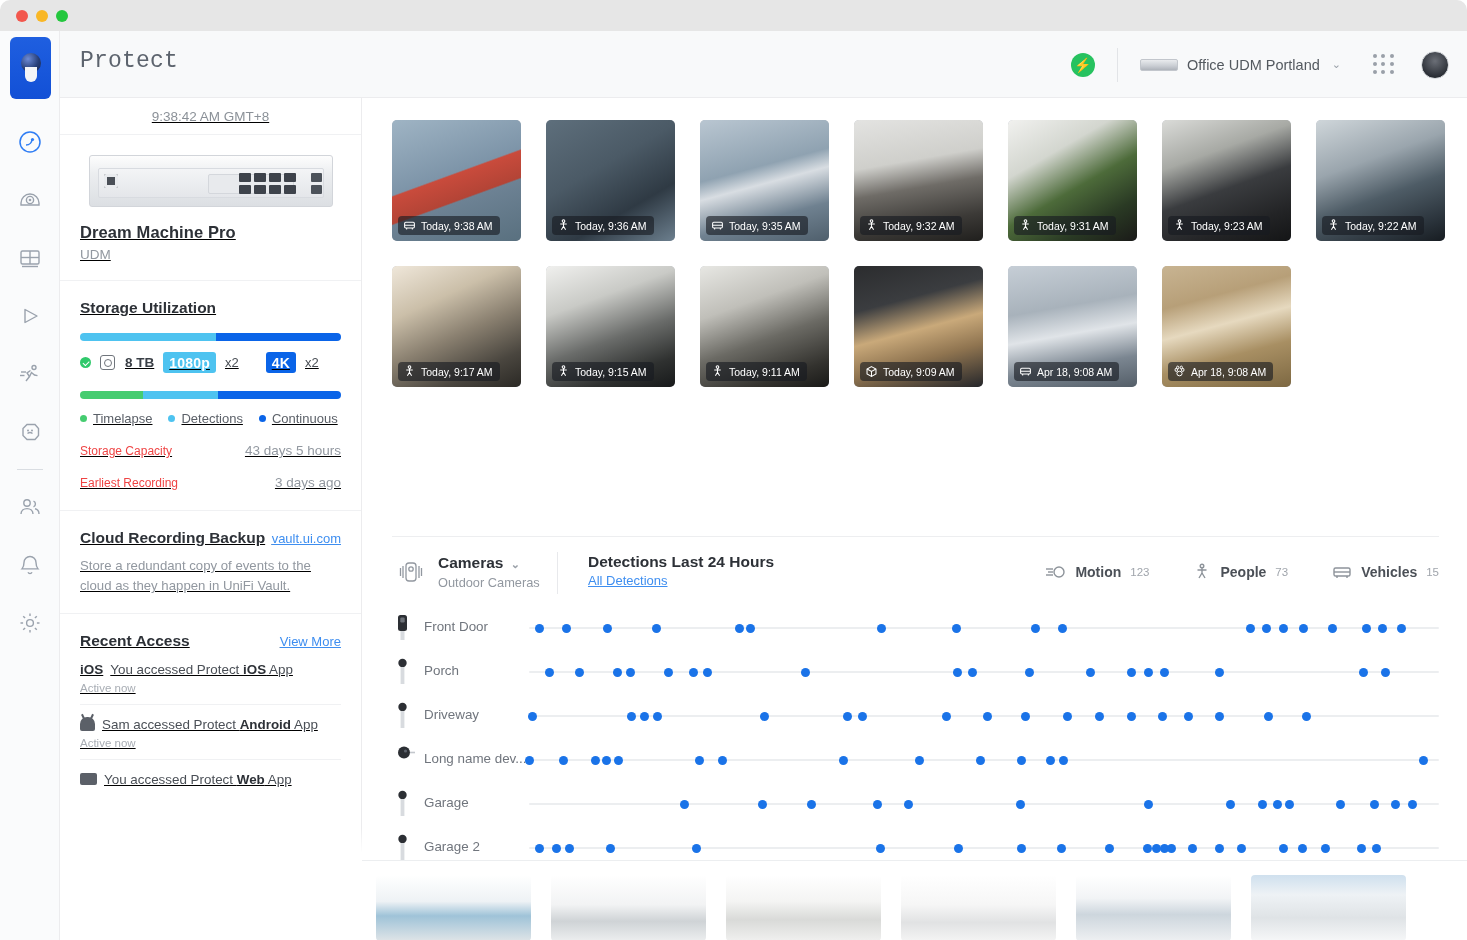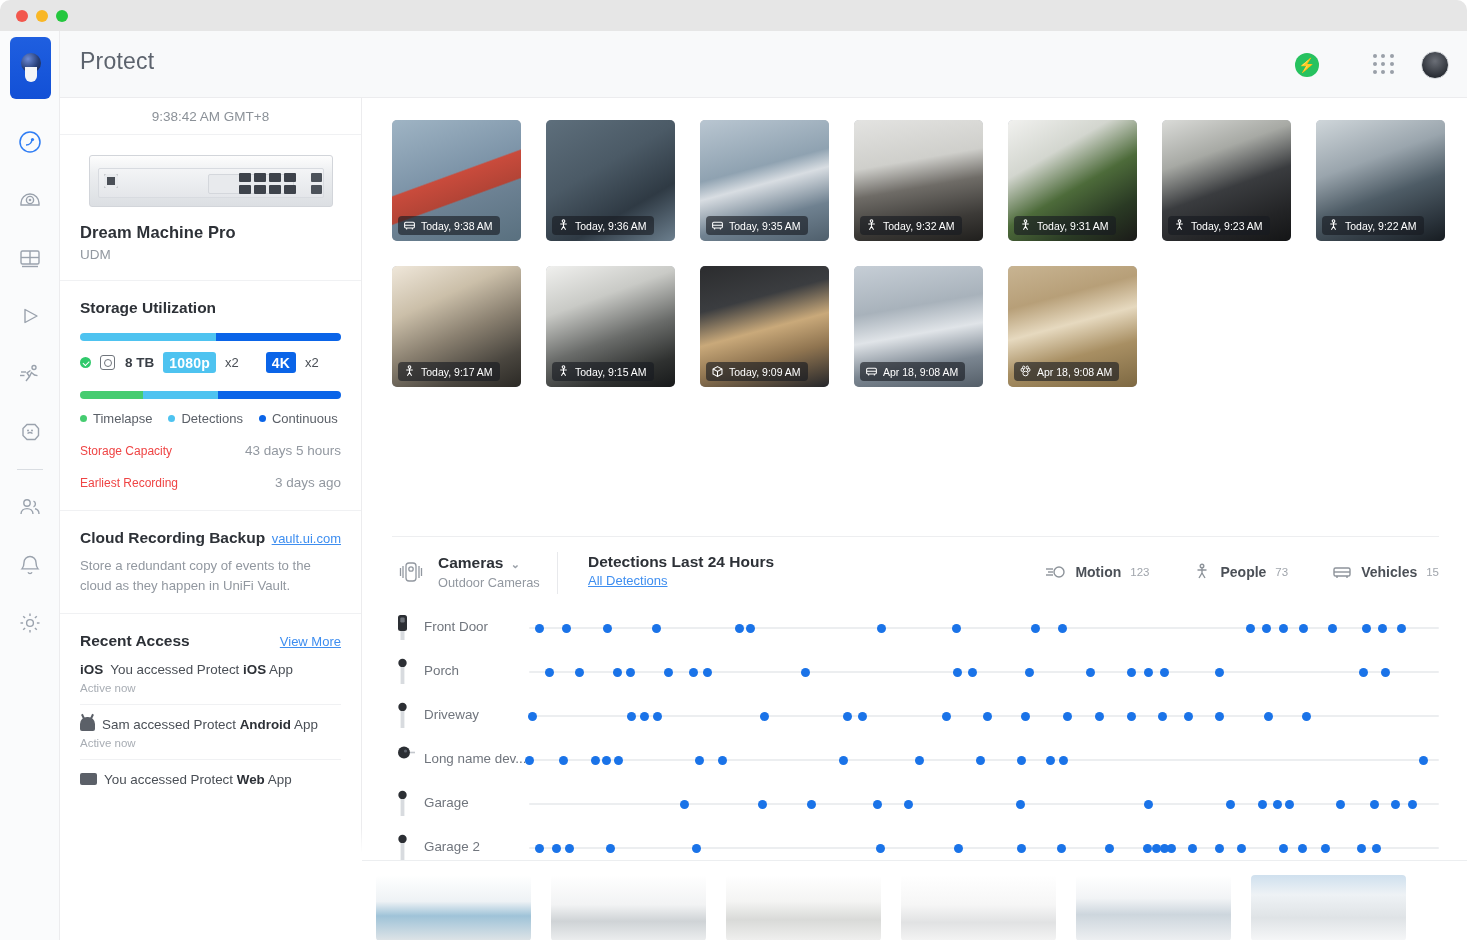--- a/index.html
+++ b/index.html
@@ -52,21 +52,21 @@
   .rail-item.active { color: #2f7df4; }
   .rail-divider { width: 26px; height: 1px; background: #d9dde2; margin: 8px auto; }
 
   
   .topbar {
     position: absolute; left: 60px; top: 31px; width: 1407px; height: 67px;
     background: #f8f9fa; border-bottom: 1px solid #ececee;
   }
   .app-title {
     position: absolute; left: 20px; top: 17px;
-    font-size: 23px; color: #5c636d; font-weight: 400; letter-spacing: .2px;
+    font-size: 23px; color: #5c636d; font-weight: 400; letter-spacing: .2px; font-family: Liberation Mono, monospace;
   }
   .topbar-right {
     position: absolute; right: 18px; top: 0; height: 67px;
     display: flex; align-items: center; gap: 0;
   }
   .bolt-badge {
     width: 24px; height: 24px; border-radius: 50%;
     background: #27c25f; color: #fff;
     display: flex; align-items: center; justify-content: center;
     font-size: 14px; line-height: 1; margin-right: 22px;
@@ -91,20 +91,21 @@
     margin-left: 26px; width: 28px; height: 28px; border-radius: 50%;
     background: radial-gradient(circle at 50% 35%, #6b6f77 0%, #2d3138 70%, #15181c 100%);
     border: 1px solid #d6d9dd;
   }
 
   
   .panel {
     position: absolute; left: 60px; top: 98px; width: 302px; height: 762px;
     background: #ffffff; border-right: 1px solid #ececee;
     overflow: hidden;
+    text-decoration: underline;
   }
   .panel-time {
     height: 37px; line-height: 37px; text-align: center;
     font-size: 13.5px; color: #8b9198; border-bottom: 1px solid #f0f1f3;
   }
   .device-block { padding: 16px 20px 18px 20px; border-bottom: 1px solid #f0f1f3; }
   .udm-img {
     width: 244px; height: 52px; margin: 4px auto 16px auto; position: relative;
     background: linear-gradient(180deg,#fdfdfd 0%,#eceef0 35%,#dcdfe3 100%);
     border: 1px solid #d2d5da; border-radius: 3px;
@@ -321,20 +322,25 @@
           <path d="M13 3.5v2.6M13 19.9v2.6M3.5 13h2.6M19.9 13h2.6M6.2 6.2l1.9 1.9M17.9 17.9l1.9 1.9M19.8 6.2l-1.9 1.9M8.1 17.9l-1.9 1.9"></path>
       </svg>
     </div>
   </div>
 </nav>
 
 <header class="topbar">
   <div class="app-title">Protect</div>
   <div class="topbar-right">
     <span class="bolt-badge">⚡</span>
+    <div class="console-picker">
+      <span class="udm-mini"></span>
+      <span class="console-name">Office UDM Portland</span>
+      <span class="chev">⌄</span>
+    </div>
     <div class="apps-grid">
       <i></i>
         <i></i>
         <i></i>
         <i></i>
         <i></i>
         <i></i>
         <i></i>
         <i></i>
         <i></i>
@@ -559,20 +565,32 @@
       <div class="thumb">
         <div class="img" style="background:linear-gradient(160deg,#f0f0ee 0%,#c9cac6 30%,#6a6c6a 58%,#2f3130 82%,#17191a 100%)"></div>
         <div class="badge">
           <span>
             <svg width="13" height="13" viewBox="0 0 16 16" fill="none" stroke="#fff" stroke-width="1.3">
               <circle cx="8" cy="2.6" r="1.6"></circle>
               <path d="M8 4.4v4.4M8 8.8l-2.6 4.4M8 8.8l2.6 4.4M4 6.2h8"></path>
             </svg>
           </span>
           <span>Today, 9:15 AM</span>
+        </div>
+      </div>
+      <div class="thumb">
+        <div class="img" style="background:linear-gradient(160deg,#e7e7e3 0%,#c0bfb9 32%,#6b6a64 58%,#33322e 84%,#191917 100%)"></div>
+        <div class="badge">
+          <span>
+            <svg width="13" height="13" viewBox="0 0 16 16" fill="none" stroke="#fff" stroke-width="1.3">
+              <circle cx="8" cy="2.6" r="1.6"></circle>
+              <path d="M8 4.4v4.4M8 8.8l-2.6 4.4M8 8.8l2.6 4.4M4 6.2h8"></path>
+            </svg>
+          </span>
+          <span>Today, 9:11 AM</span>
         </div>
       </div>
       <div class="thumb">
         <div class="img" style="background:linear-gradient(165deg,#2b2c2e 0%,#3b3d40 30%,#c9a97a 52%,#8f7450 72%,#25262a 100%)"></div>
         <div class="badge">
           <span>
             <svg width="13" height="13" viewBox="0 0 16 16" fill="none" stroke="#fff" stroke-width="1.3">
               <path d="M8 2l5.5 3v6L8 14l-5.5-3V5z"></path>
               <path d="M2.5 5 8 8l5.5-3M8 8v6"></path>
             </svg>

